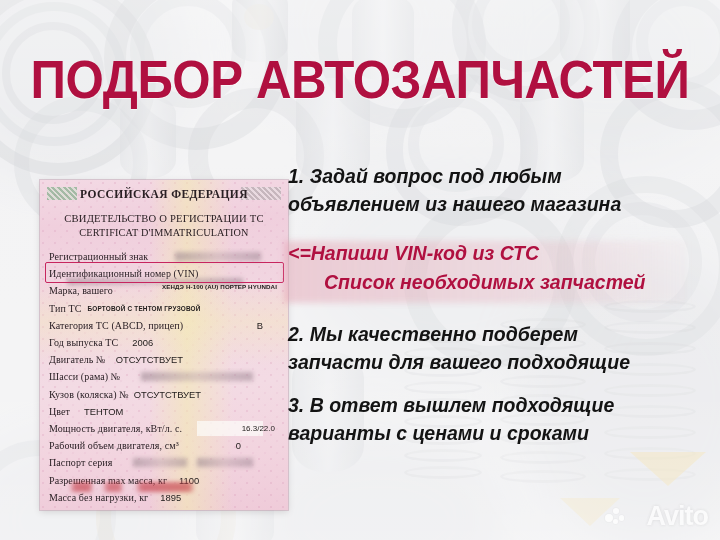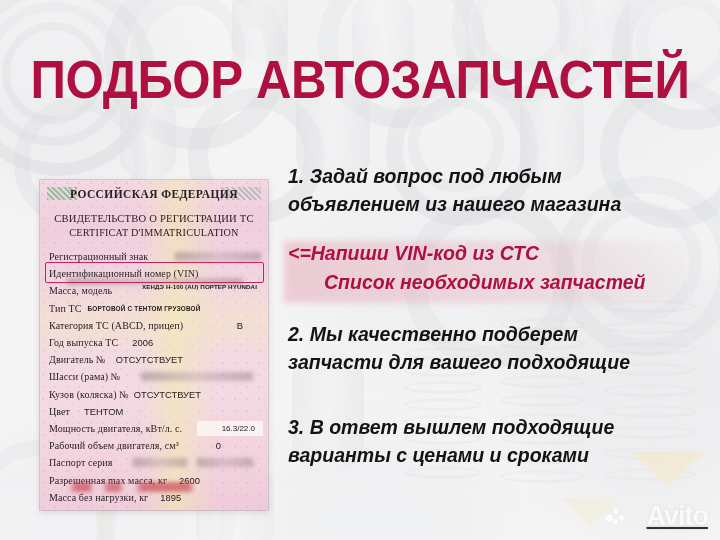--- a/index.html
+++ b/index.html
@@ -37,20 +37,21 @@
     text-shadow:0 1px 0 rgba(255,255,255,.55);
   }
 
   
   #doc{
     position:absolute;left:40px;top:180px;width:228px;height:330px;
     background:
       linear-gradient(177deg,#f3d9e4 0%,#f0cfdd 14%,#f2d8e2 40%,#f3dbe4 62%,#f2d4df 82%,#efcbd9 100%);
     box-shadow:0 0 0 1px rgba(190,150,170,.45), 0 2px 7px rgba(0,0,0,.13);
     overflow:hidden;
+    padding-left:20px;
   }
   
   #doc .guilloche{
     position:absolute;inset:0;opacity:.40;
     background-image:
       radial-gradient(circle at 3px 3px, rgba(210,140,175,.55) 1px, transparent 1.6px),
       radial-gradient(circle at 9px 9px, rgba(225,175,200,.45) 1px, transparent 1.6px);
     background-size:12px 12px,12px 12px;
   }
   
@@ -148,28 +149,27 @@
   }
   .crimson{
     position:relative;
     font-family:"Liberation Sans", sans-serif;
     font-style:italic;font-weight:bold;
     font-size:19.5px;line-height:29px;
     color:#b01040;white-space:nowrap;
   }
   .crimson.indent{padding-left:36px;}
 
-  #step2{margin-bottom:38px;}
+  #step2{margin-bottom:16px;}
 
   
   #avito{
     position:absolute;right:12px;bottom:10px;
     display:flex;align-items:center;gap:20px;
     opacity:.80;
-    text-decoration:underline;
   }
   #avito .dots{position:relative;width:22px;height:17px;}
   #avito .dots span{position:absolute;border-radius:50%;background:rgba(255,255,255,.92);
     box-shadow:0 0 2px rgba(0,0,0,.10);}
   #avito .d1{width:8px;height:8px;left:0;top:6px;}
   #avito .d2{width:6px;height:6px;left:8px;top:0px;}
   #avito .d3{width:5.5px;height:5.5px;left:14px;top:7px;}
   #avito .d4{width:4.5px;height:4.5px;left:8.5px;top:11px;}
   #avito .wordmark{
     font-family:"Liberation Sans", sans-serif;font-weight:bold;font-size:27px;
@@ -298,21 +298,21 @@
       <span class="lab">Регистрационный знак</span>
       <span class="smudge" style="left:126px;width:86px;top:4px;"></span>
     </div>
 
     <div class="fld">
       <span class="lab">Идентификационный номер (VIN)</span>
       <span class="smudge" style="left:18px;width:176px;top:13px;height:7px;"></span>
     </div>
 
     <div class="fld">
-      <span class="lab">Масса, модель</span>
+      <span class="lab">Марка, вашего</span>
       <span class="val small far" style="right:4px;top:1px;">ХЕНДЭ Н-100 (AU) ПОРТЕР HYUNDAI</span>
     </div>
 
     <div class="fld">
       <span class="lab">Тип ТС</span>
       <span class="val tiny">БОРТОВОЙ С ТЕНТОМ ГРУЗОВОЙ</span>
     </div>
 
     <div class="fld">
       <span class="lab">Категория ТС (ABCD, прицеп)</span>
@@ -357,21 +357,21 @@
     </div>
 
     <div class="fld">
       <span class="lab">Паспорт серия</span>
       <span class="smudge" style="left:84px;width:54px;top:4px;"></span>
       <span class="smudge" style="left:148px;width:56px;top:4px;"></span>
     </div>
 
     <div class="fld">
       <span class="lab">Разрешенная max масса, кг</span>
-      <span class="val" style="margin-left:12px;">2600</span>
+      <span class="val" style="margin-left:12px;">1100</span>
     </div>
 
     <div class="fld">
       <span class="lab">Масса без нагрузки, кг</span>
       <span class="val" style="margin-left:12px;">1895</span>
     </div>
 
   </div>
 
   <div id="vinbox"></div>

